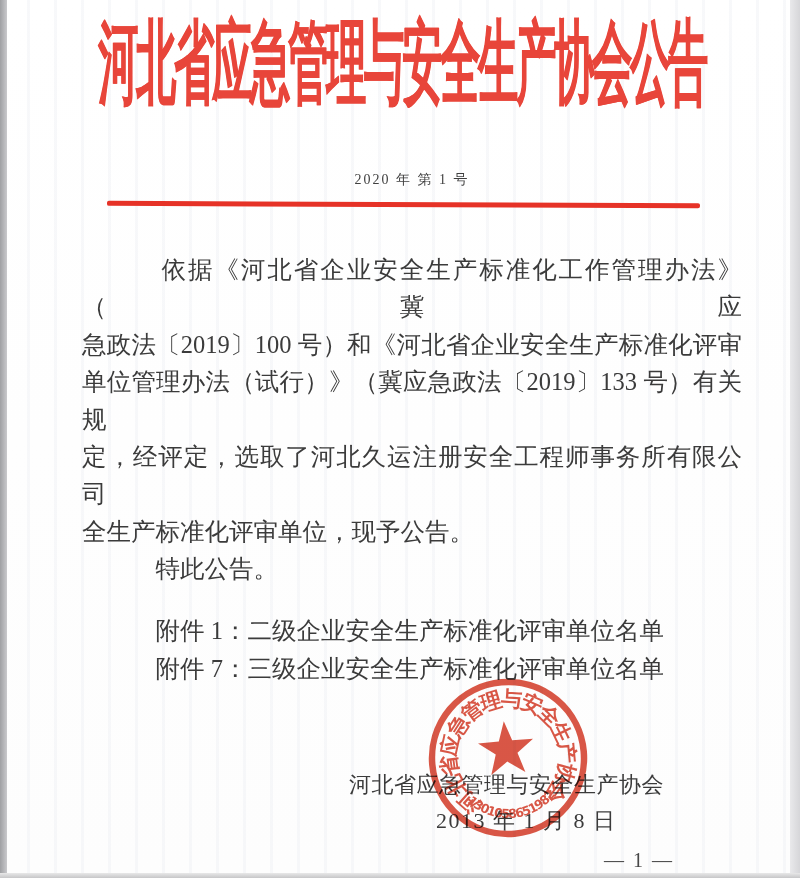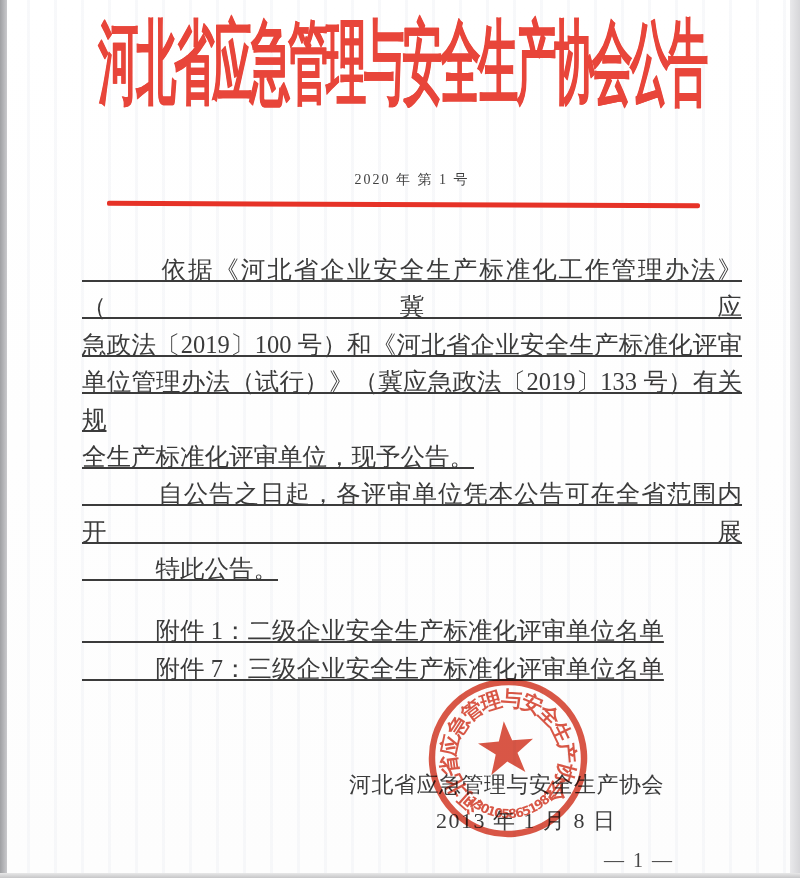--- a/index.html
+++ b/index.html
@@ -33,21 +33,21 @@
   .red-rule {
     position:absolute; top:202px; left:107px; width:593px; height:4.5px;
     background:var(--rule_red,#e63227); border-radius:2px;
     transform:rotate(0.22deg);
   }
 
   .body-text {
     position:absolute; top:251px; left:82px; width:660px;
     font-size:24.5px; line-height:37.4px; color:#3b3b3b;
   }
-  .bline { width:100%; white-space:nowrap;text-decoration:underline; }
+  .bline { width:100%; white-space:nowrap; }
   .bline.fill { white-space:normal; text-align:justify; text-align-last:justify; }
   .attachments { margin-top:24px; }
   .attachments .bline { line-height:38px; }
 
   .sig-org  { position:absolute; top:770px; left:349px; font-size:22px; letter-spacing:0.5px; color:#3b3b3b; white-space:nowrap; }
   .sig-date { position:absolute; top:806px; left:436px; font-size:22px; letter-spacing:1.5px; color:#3b3b3b; white-space:nowrap; }
 
   .seal {
     position:absolute; left:408px; top:658px; width:200px; height:200px;
     transform:rotate(-5deg); opacity:0.88; mix-blend-mode:multiply;
@@ -75,22 +75,22 @@
 
   <div class="issue-no">2020 年  第 1 号</div>
 
   <div class="red-rule"></div>
 
   <div class="body-text">
     <div>
         <div class="bline fill">　　　依据《河北省企业安全生产标准化工作管理办法》（冀应</div>
         <div class="bline fill">急政法〔2019〕100 号）和《河北省企业安全生产标准化评审</div>
         <div class="bline fill">单位管理办法（试行）》（冀应急政法〔2019〕133 号）有关规</div>
+        <div class="bline fill">定，经评定，选取了河北久运注册安全工程师事务所有限公司</div>
         <div class="bline">全生产标准化评审单位，现予公告。</div>
-        <div class="bline fill">　　　自公告之日起，各评审单位凭本公告可在全省范围内开展</div>
         <div class="bline">　　　特此公告。</div>
       </div>
     <div class="attachments">
         <div class="bline">　　　附件 1：二级企业安全生产标准化评审单位名单</div>
         <div class="bline">　　　附件 7：三级企业安全生产标准化评审单位名单</div>
       </div>
   </div>
 
   <div class="sig-org">河北省应急管理与安全生产协会</div>
   <div class="sig-date">2013 年 1 月 8 日</div>

